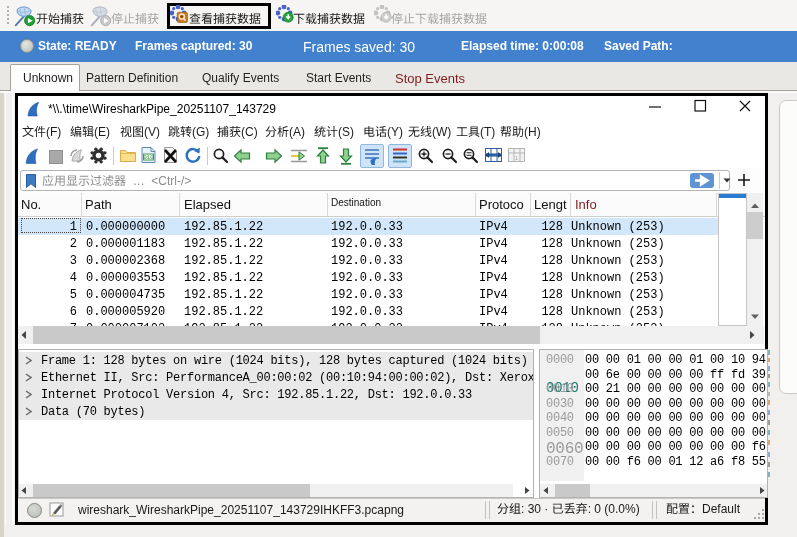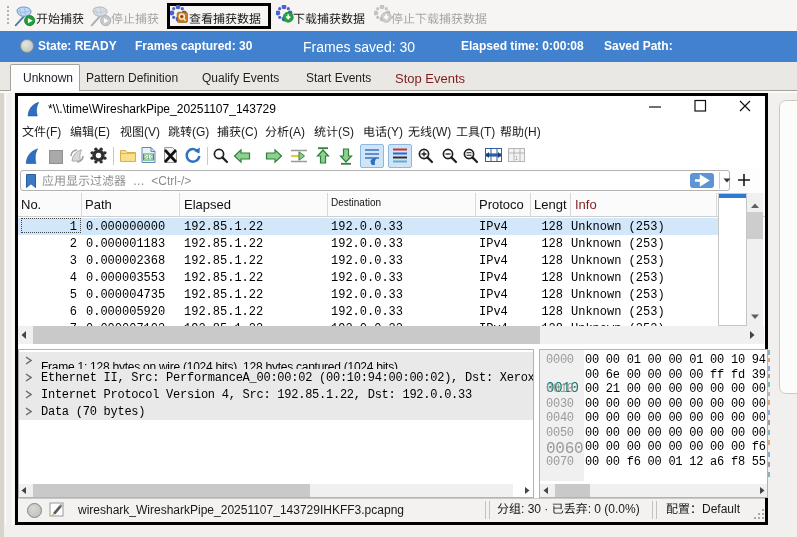--- a/index.html
+++ b/index.html
@@ -376,21 +376,21 @@
   </svg>
 <svg style="position:absolute;left:749px;top:330px" width="6" height="10" viewBox="0 0 6 10">
     <path d="M1 1 L5.5 5 L1 9 Z" fill="#444"></path>
   </svg>
 <div style="position:absolute;left:33px;top:326px;width:507px;height:18px;background:#c9c9c9"></div>
 <div style="position:absolute;left:18px;top:349px;width:516px;height:149px;background:#fff;border:1px solid #b3b3b3;box-sizing:border-box"></div>
 <div style="position:absolute;left:19px;top:352px;width:514px;height:17px;background:#e9e9e9"></div>
 <svg style="position:absolute;left:25px;top:356px" width="7" height="9" viewBox="0 0 7 9">
     <path d="M1 1 L6 4.5 L1 8" fill="none" stroke="#6a6a6a" stroke-width="1.4"></path>
   </svg>
-<div style="position:absolute;left:41px;top:352px;width:492px;height:17px;padding-top:8px;font-family:Liberation Sans, sans-serif;font-size:12px;letter-spacing:-0.25px;color:#000;white-space:pre;overflow:hidden">Frame 1: 128 bytes on wire (1024 bits), 128 bytes captured (1024 bits)</div>
+<div style="position:absolute;left:41px;top:352px;width:492px;height:17px;padding-top:2px;font-family:Liberation Mono, monospace;font-size:12px;letter-spacing:-0.25px;color:#000;white-space:pre;overflow:hidden">Frame 1: 128 bytes on wire (1024 bits), 128 bytes captured (1024 bits)</div>
 <div style="position:absolute;left:19px;top:369px;width:514px;height:17px;background:#e9e9e9"></div>
 <svg style="position:absolute;left:25px;top:373px" width="7" height="9" viewBox="0 0 7 9">
     <path d="M1 1 L6 4.5 L1 8" fill="none" stroke="#6a6a6a" stroke-width="1.4"></path>
   </svg>
 <div style="position:absolute;left:41px;top:369px;width:492px;height:17px;padding-top:2px;font-family:'Liberation Mono',monospace;font-size:12px;letter-spacing:-0.25px;color:#000;white-space:pre;overflow:hidden">Ethernet II, Src: PerformanceA_00:00:02 (00:10:94:00:00:02), Dst: Xerox_00:00:00</div>
 <div style="position:absolute;left:19px;top:386px;width:514px;height:17px;background:#e9e9e9"></div>
 <svg style="position:absolute;left:25px;top:390px" width="7" height="9" viewBox="0 0 7 9">
     <path d="M1 1 L6 4.5 L1 8" fill="none" stroke="#6a6a6a" stroke-width="1.4"></path>
   </svg>
 <div style="position:absolute;left:41px;top:386px;width:492px;height:17px;padding-top:2px;font-family:'Liberation Mono',monospace;font-size:12px;letter-spacing:-0.25px;color:#000;white-space:pre;overflow:hidden">Internet Protocol Version 4, Src: 192.85.1.22, Dst: 192.0.0.33</div>

